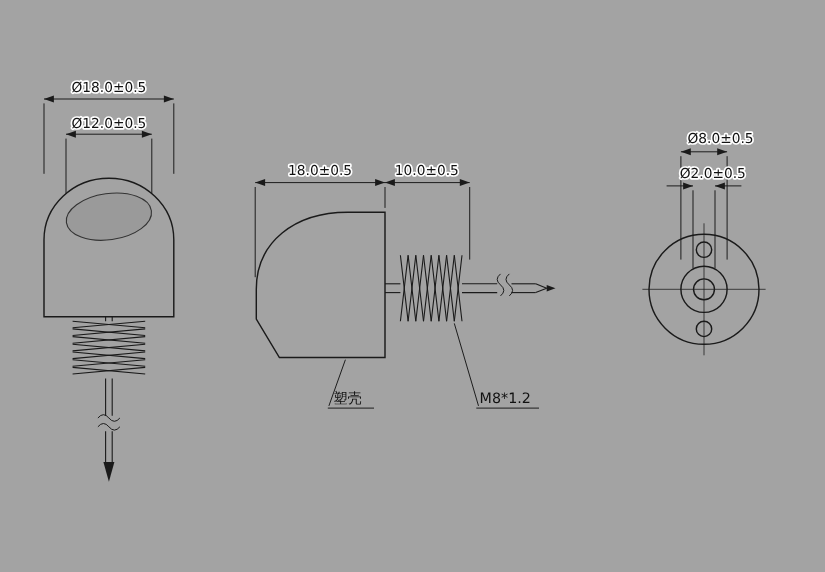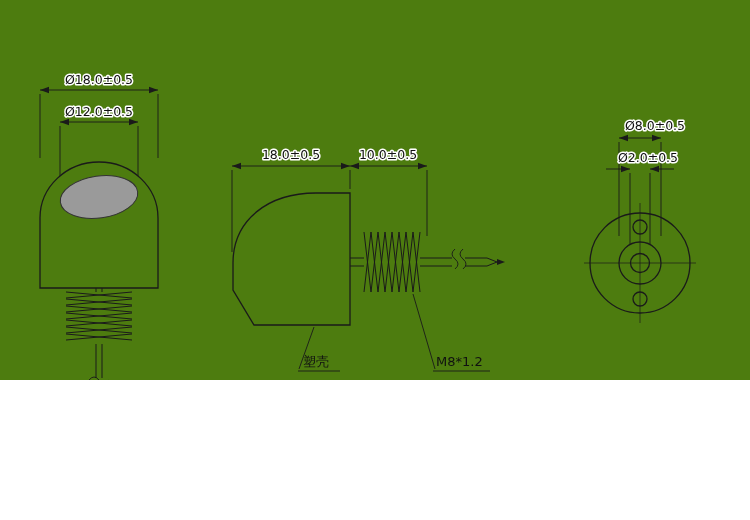--- a/index.html
+++ b/index.html
@@ -1,20 +1,20 @@
 <!DOCTYPE html>
 <html><head>
 <meta charset="utf-8">
 <style>
   html, body { margin: 0; padding: 0; background: #ffffff; }
   .stage {
     position: relative;
     width: 750px;
-    height: 380px;
-    background: #4d7c0f;
+    height: 520px;
+    background: #a3a3a3;
     overflow: hidden;
     font-family: "DejaVu Sans", sans-serif;
   }
   svg { display: block; }
   .outline  { stroke: #1a1a1a; stroke-width: 1.3; fill: none; }
   .thin     { stroke: #1a1a1a; stroke-width: 0.9; fill: none; }
   .coil     { stroke: #1a1a1a; stroke-width: 1;   fill: none; }
   .center   { stroke: #1a1a1a; stroke-width: 0.7; fill: none; }
   .arrow    { fill: #1a1a1a; stroke: none; }
   .dim-text {

